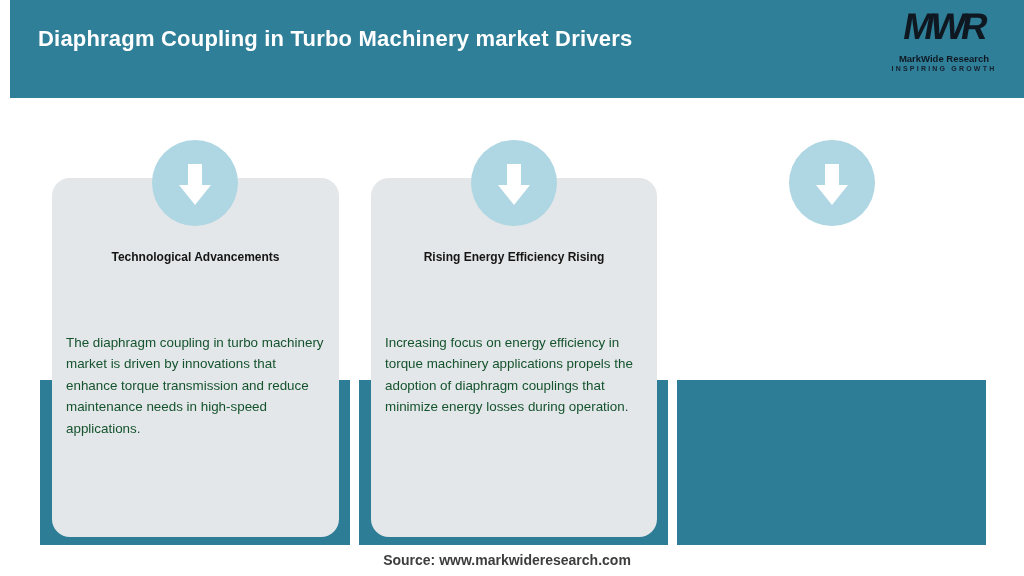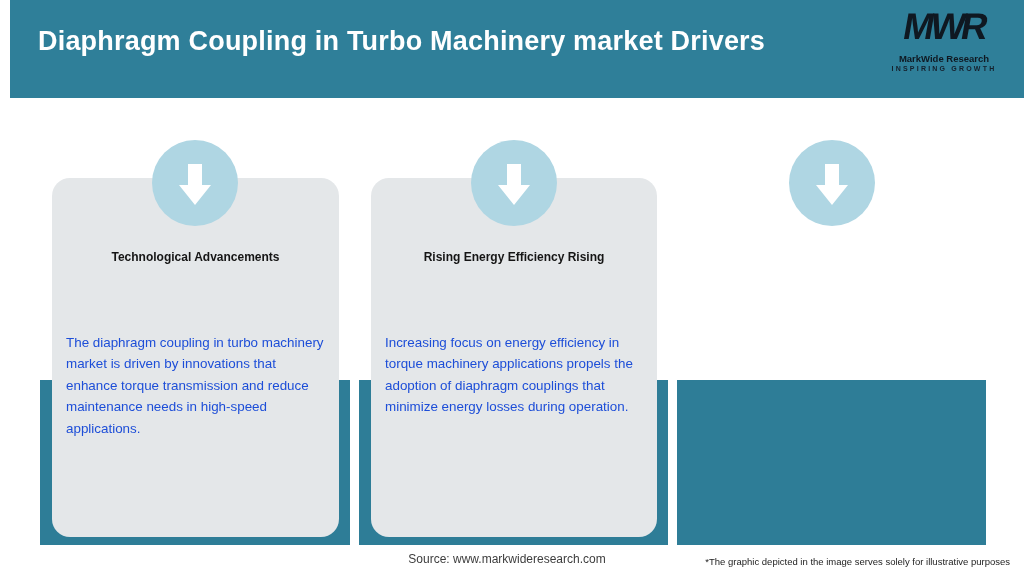--- a/index.html
+++ b/index.html
@@ -22,21 +22,21 @@
     top: 0;
     width: 1014px;
     height: 98px;
     background: #2f7f99;
   }
   .page-title {
     position: absolute;
     left: 28px;
     top: 26px;
     color: #ffffff;
-    font-size: 27px;
+    font-size: 22px;
     font-weight: 700;
     letter-spacing: 0.2px;
   }
   .brand {
     position: absolute;
     right: 20px;
     top: 8px;
     width: 120px;
     text-align: center;
     color: #0f1821;
@@ -111,31 +111,31 @@
     text-align: center;
     font-size: 12px;
     font-weight: 700;
     line-height: 1.32;
     color: #151515;
   }
   .card-body {
     margin: 24px 14px 0 14px;
     font-size: 13.4px;
     line-height: 1.6;
-    color: #1d4ed8;
+    color: #14532d;
   }
   
   .source-text {
     position: absolute;
     left: 0;
     top: 552px;
     width: 1014px;
     text-align: center;
-    font-size: 12px;
-    font-weight: 400;
+    font-size: 14px;
+    font-weight: 700;
     color: #3d3d3d;
   }
   .disclaimer-text {
     position: absolute;
     right: 14px;
     top: 556px;
     font-size: 9.5px;
     color: #1c1c1c;
   }
 </style>
@@ -188,15 +188,14 @@
     <div class="arrow-circle">
       <span>
         <svg width="40" height="46" viewBox="0 0 40 46">
           <polygon points="13,2 27,2 27,23 36,23 20,43 4,23 13,23" fill="#ffffff"></polygon>
         </svg>
       </span>
     </div>
   </div>
 
   <div class="source-text">Source: www.markwideresearch.com</div>
-  <div class="disclaimer-text">*The graphic depicted in the image serves solely for illustrative purposes</div>
 
 </div>
 
 </body></html>

